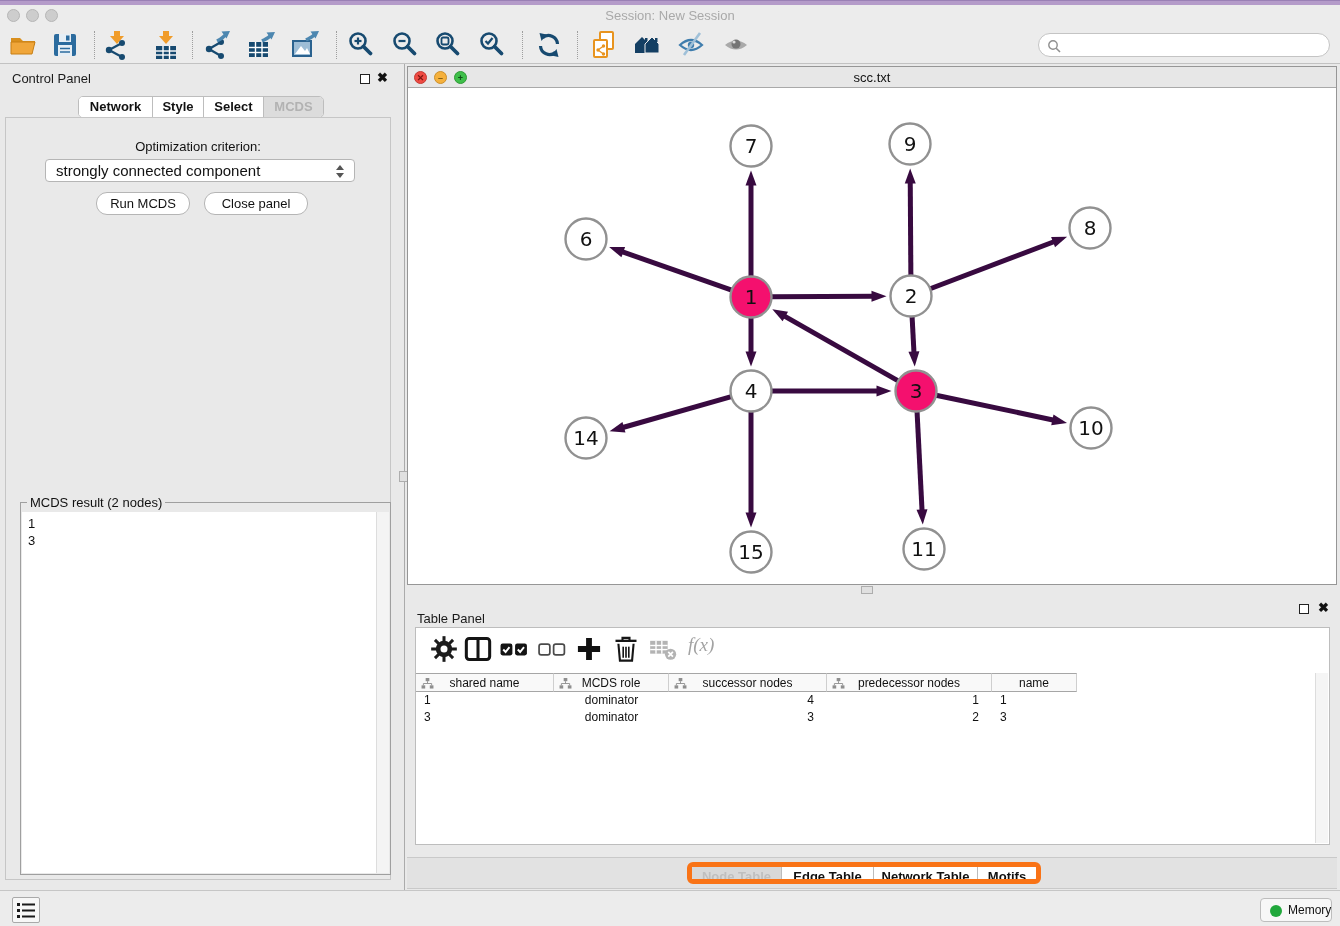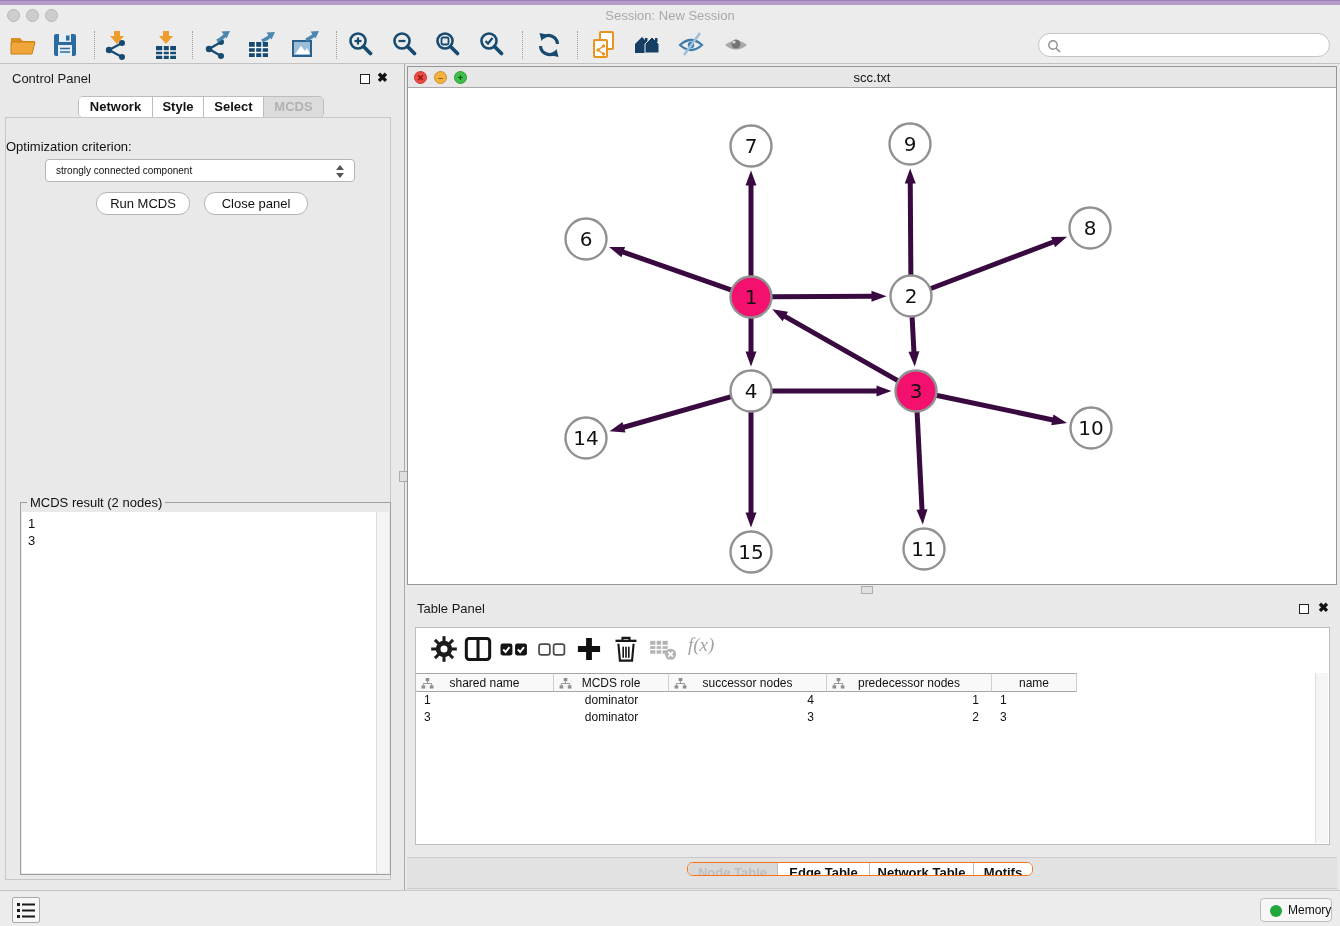--- a/index.html
+++ b/index.html
@@ -25,23 +25,23 @@
 
   
   .cp-title { left:12px; top:71px; font-size:13px; color:#1a1a1a; }
   .cp-float { left:360px; top:74px; width:10px; height:10px; border:1.5px solid #222; background:#fff; }
   .cp-close { left:377px; top:70px; font-size:13px; font-weight:bold; color:#111; }
   .cp-tabs { left:78px; top:96px; height:22px; display:flex; border:1px solid #bdbdbd; border-radius:5px; overflow:hidden; background:#fff; }
   .seg { height:22px; line-height:20px; text-align:center; font-size:13px; font-weight:bold; color:#111; background:#fff; border-right:1px solid #bdbdbd; }
   .seg:last-child { border-right:none; }
   .seg-active { background:#dcdcdc; color:#b2b2b2; }
   .cp-body { left:5px; top:117px; width:386px; height:763px; border:1px solid #c6c6c6; }
-  .opt-label { position:absolute; left:0; top:21px; width:100%; text-align:left; font-size:13px; color:#111; }
+  .opt-label { position:absolute; left:0; top:21px; width:100%; text-align:center; font-size:13px; color:#111; }
   .dropdown { position:absolute; left:39px; top:41px; width:310px; height:23px; background:#fff; border:1px solid #b5b5b5; border-radius:4px; }
-  .dropdown .val { position:absolute; left:10px; top:0; line-height:21px; font-size:10px; color:#111; }
+  .dropdown .val { position:absolute; left:10px; top:0; line-height:21px; font-size:15px; color:#111; }
   .step-up { position:absolute; right:10px; top:5px; width:0; height:0; border-left:4px solid transparent; border-right:4px solid transparent; border-bottom:5px solid #555; }
   .step-dn { position:absolute; right:10px; top:13px; width:0; height:0; border-left:4px solid transparent; border-right:4px solid transparent; border-top:5px solid #555; }
   .cp-btn { position:absolute; top:74px; height:23px; background:#fff; border:1px solid #b5b5b5; border-radius:11px; font-size:13px; color:#111; text-align:center; line-height:21px; }
   .result-group { position:absolute; left:14px; top:384px; width:371px; height:373px; border:1px solid #9f9f9f; }
   .result-legend { position:absolute; left:6px; top:-8px; background:#e9e9e9; padding:0 3px; font-size:13px; color:#111; }
   .result-list { position:absolute; left:1px; top:9px; right:14px; bottom:1px; background:#fff; padding:3px 0 0 6px; }
   .result-item { font-size:13px; line-height:17px; color:#111; }
   .result-scroll { position:absolute; right:1px; top:9px; width:13px; bottom:1px; background:#f4f4f4; border-left:1px solid #ddd; }
 
   
@@ -51,37 +51,37 @@
 
   
   .net-window { left:407px; top:66px; width:930px; height:519px; border:1px solid #969696; background:#fff; }
   .nw-titlebar { position:absolute; left:0; top:0; width:100%; height:21px; background:#e7e7e7; border-bottom:1px solid #a9a9a9; }
   .nw-light { position:absolute; top:4px; width:13px; height:13px; border-radius:50%; font-size:9px; font-weight:bold; text-align:center; line-height:12px; }
   .nw-title { position:absolute; left:0; top:3px; width:100%; text-align:center; font-size:13px; color:#111; }
   .nw-content { position:absolute; left:0; top:21px; width:928px; height:496px; background:#fff; overflow:hidden; }
 
   
   .tp { left:407px; top:596px; width:930px; height:294px; background:#e9e9e9; }
-  .tp-title { position:absolute; left:10px; top:5px; font-size:13px; color:#1a1a1a; }
+  .tp-title { position:absolute; left:10px; top:15px; font-size:13px; color:#1a1a1a; }
   .tp-float { position:absolute; left:892px; top:8px; width:10px; height:10px; border:1.5px solid #222; background:#fff; }
   .tp-close { position:absolute; left:911px; top:4px; font-size:13px; font-weight:bold; color:#111; }
   .tp-box { position:absolute; left:8px; top:31px; width:915px; height:218px; background:#fff; border:1px solid #bdbdbd; }
   .tpi { position:absolute; top:7px; width:28px; height:28px; }
   .fx { position:absolute; top:6px; font-family:"Liberation Serif",serif; font-style:italic; font-size:19px; color:#a3a3a3; }
   .tp-header-row { position:absolute; left:0; top:45px; display:flex; }
   .th { position:relative; height:19px; line-height:18px; background:#f9f9f9; border-top:1px solid #a6a6a6; border-bottom:1px solid #a6a6a6; border-right:1px solid #cfcfcf; text-align:center; font-size:12px; color:#111; }
   .th .hier-icon { position:absolute; left:5px; top:4px; }
   .tp-rows { position:absolute; left:0; top:64px; }
   .tr { display:flex; height:17px; }
   .td { height:17px; line-height:17px; font-size:12px; color:#111; padding:0 8px; overflow:hidden; }
   .td-right { text-align:right; padding-right:13px; }
   .td-center { text-align:center; }
   .tp-scroll { position:absolute; right:1px; top:45px; width:13px; bottom:1px; background:#f5f5f5; border-left:1px solid #ddd; }
   .tp-tabband { position:absolute; left:0; top:261px; width:930px; height:32px; background:#e2e2e2; border-top:1px solid #c9c9c9; border-bottom:1px solid #c9c9c9; }
-  .tp-tabs { position:absolute; left:280px; top:266px; height:14px; display:flex; border:1px solid #f97316; border-radius:6px; overflow:hidden; background:#fff; }
+  .tp-tabs { position:absolute; left:280px; top:266px; height:22px; display:flex; border:5px solid #f97316; border-radius:6px; overflow:hidden; background:#fff; }
   .ttab { height:21px; line-height:19px; text-align:center; font-size:13px; font-weight:bold; color:#111; background:#fff; border-right:1px solid #bcbcbc; }
   .ttab:last-child { border-right:none; }
   .ttab-active { background:#d8d8d8; color:#bfbfbf; }
 
   
   .statusbar { left:0; top:890px; width:1340px; height:36px; background:#ececec; border-top:1px solid #c6c6c6; }
   .console-btn { position:absolute; left:12px; top:6px; width:28px; height:26px; background:#f7f7f7; border:1px solid #a9a9a9; border-radius:2px; }
   .memory-btn { position:absolute; left:1260px; top:7px; width:72px; height:24px; background:#f7f7f7; border:1px solid #bdbdbd; border-radius:4px; }
   .mem-dot { position:absolute; left:9px; top:6px; width:12px; height:12px; border-radius:50%; background:#21a83c; }
   .mem-label { position:absolute; left:27px; top:4px; font-size:12px; color:#111; }

